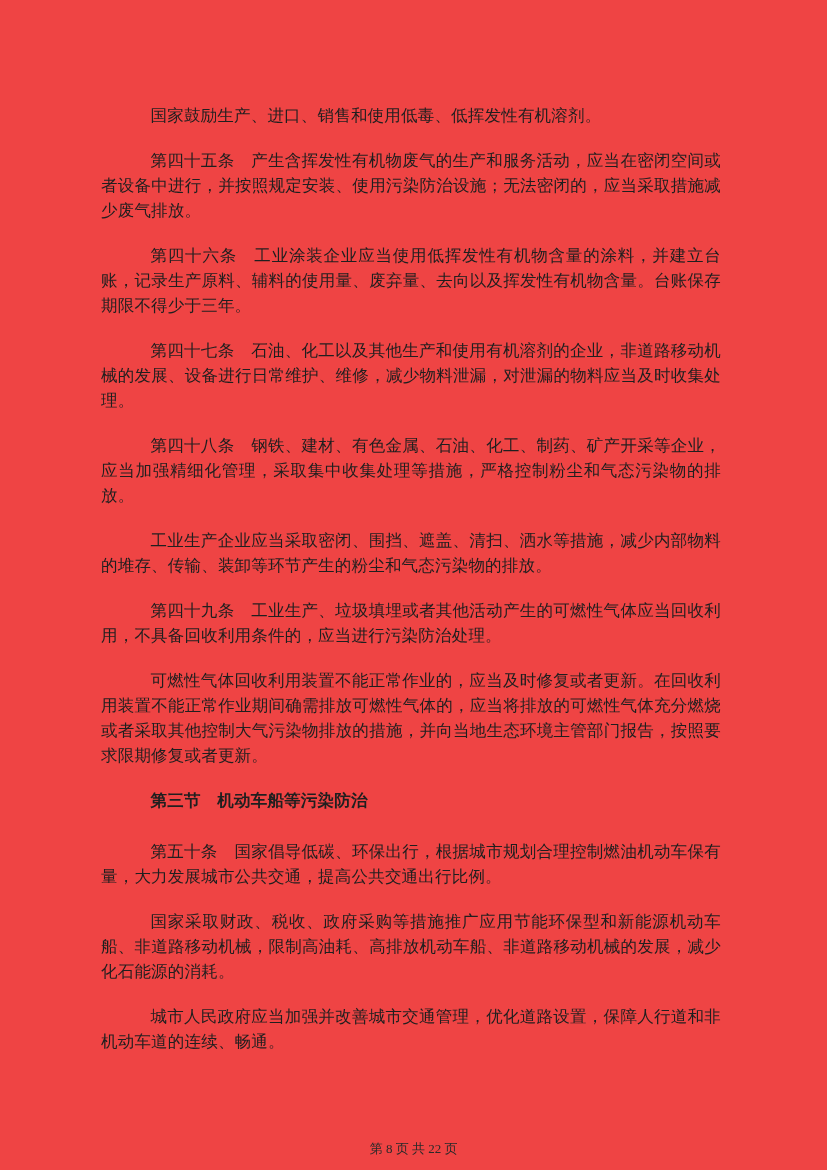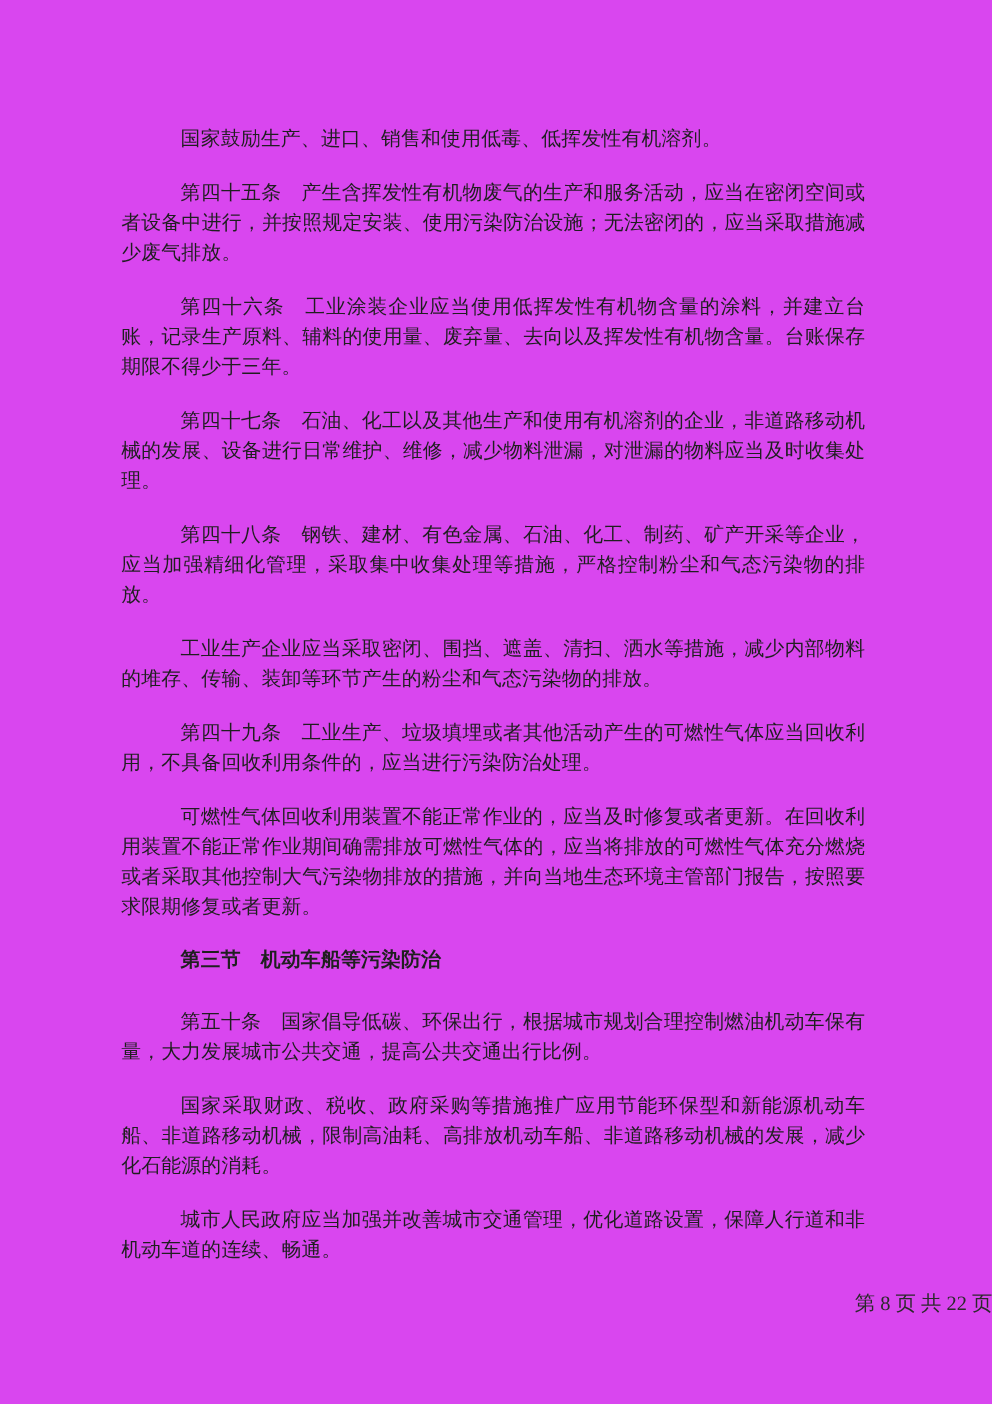--- a/index.html
+++ b/index.html
@@ -14,21 +14,21 @@
     font-family: "Liberation Serif", "DejaVu Serif", serif;
     color: #1f1f1f;
     overflow: hidden;
   }
   .page {
     position: absolute;
     top: 0;
     left: 0;
     width: 827px;
     height: 1170px;
-    background: #d946ef;
+    background: #ef4444;
   }
   .content {
     position: absolute;
     top: 103px;
     left: 101px;
     width: 620px;
   }
   .para {
     margin: 0 0 20px 0;
     font-size: 16.5px;
@@ -42,25 +42,25 @@
     margin: 0 0 26px 0;
     font-size: 16.5px;
     line-height: 25px;
     font-weight: bold;
     font-family: Liberation Sans, sans-serif;
     text-indent: 3em;
     letter-spacing: 0.2px;
   }
   .footer {
     position: absolute;
-    top: 1078px;
+    top: 1140px;
     left: 0;
     width: 827px;
-    text-align: right;
-    font-size: 17px;
+    text-align: center;
+    font-size: 13px;
     line-height: 18px;
     color: #2a2a2a;
     font-family: "Liberation Serif", "DejaVu Serif", serif;
   }
 </style>
 </head>
 <body>
 
 <div class="page">
   <div class="content">

